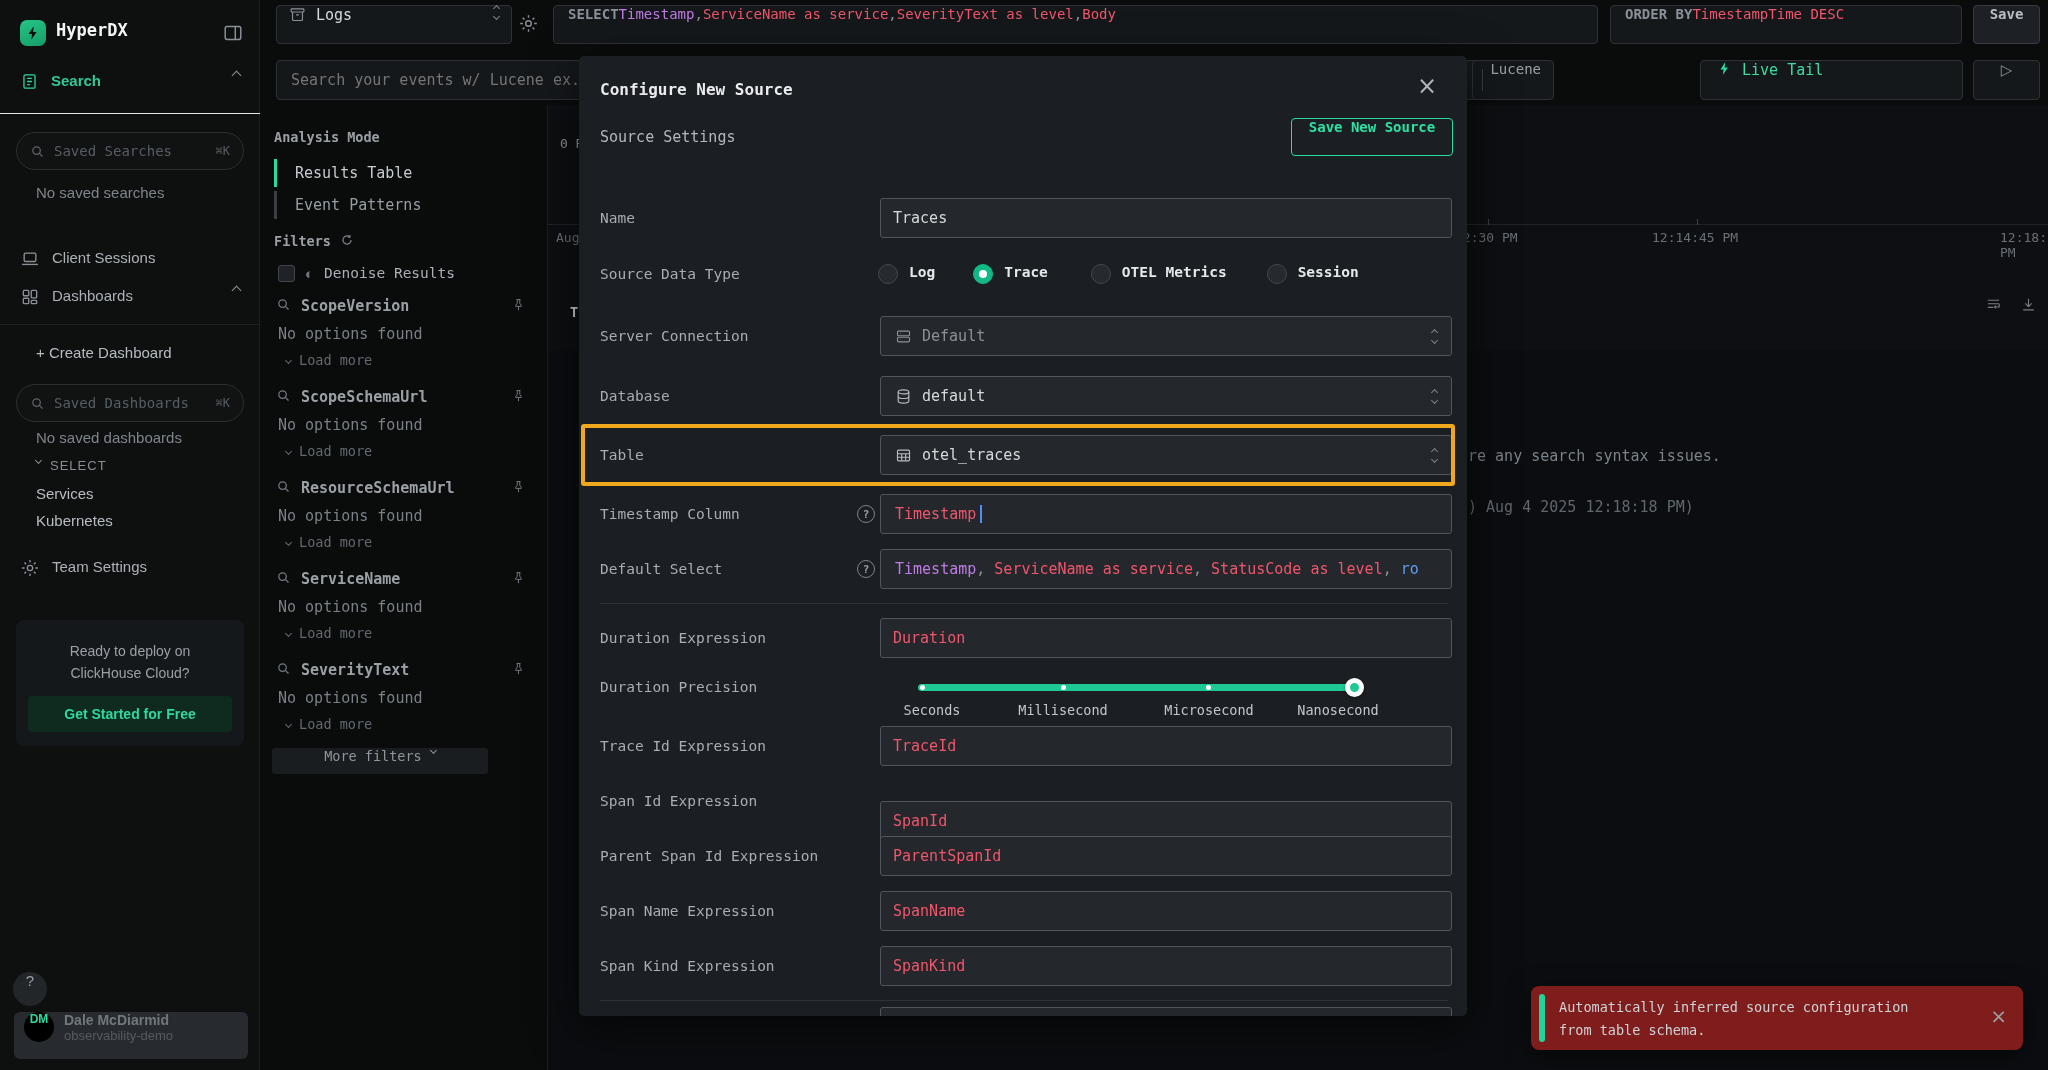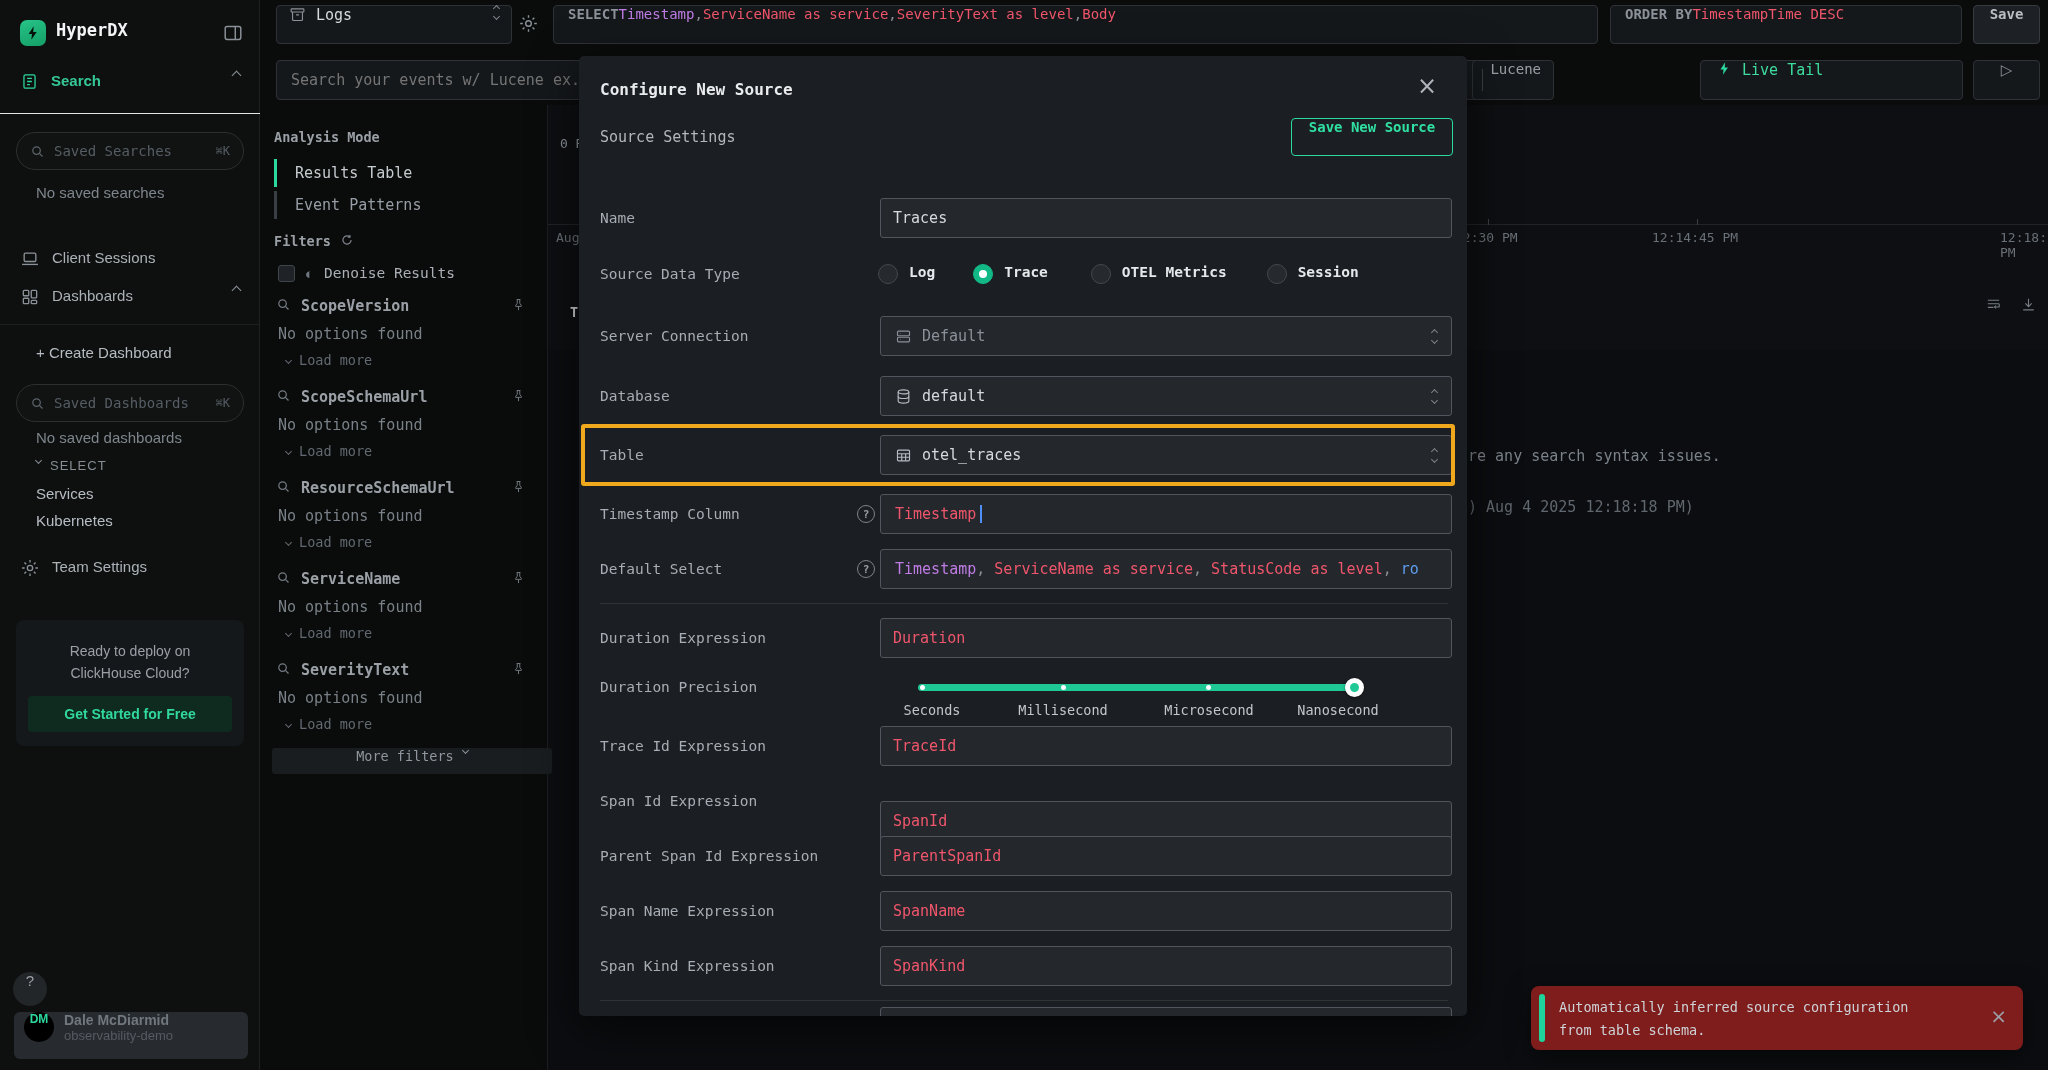--- a/index.html
+++ b/index.html
@@ -366,21 +366,21 @@
           </span>
       </div>
       <div class="fdim" style="margin:8px 0 0 2px;height:20px">No options found</div>
       <div class="fload" style="margin:6px 0 0 10px;height:18px">
           <span class="chev sm"></span>
           <span>Load more</span>
         </div>
     </div>
   </div>
 
-  <div class="abs flex mono" style="left:12px;top:643px;width:280px;height:26px;background:#191d20;border-radius:3px;justify-content:center;gap:9px;font-size:13.5px;color:#8f969d">
+  <div class="abs flex mono" style="left:12px;top:643px;width:216px;height:26px;background:#191d20;border-radius:3px;justify-content:center;gap:9px;font-size:13.5px;color:#8f969d">
     <span>More filters</span>
       <span class="chev sm"></span>
   </div>
 </div>
 
 <div id="modal">
   <div class="abs mono" style="left:21px;top:24px;font-weight:bold;font-size:16px;color:#e9ebed">Configure New Source</div>
   <div class="abs" style="left:838px;top:16px;font-size:24px;color:#aeb4ba;font-family:'DejaVu Sans',sans-serif">×</div>
   <div class="abs mono" style="left:21px;top:72px;font-size:15px;color:#b2b8be">Source Settings</div>
   <div class="abs flex mono" style="left:712px;top:62px;width:162px;height:38px;border:1px solid #2bd99f;border-radius:4px;justify-content:center;font-weight:bold;font-size:14px;color:#2fe0a2">Save New Source</div>

